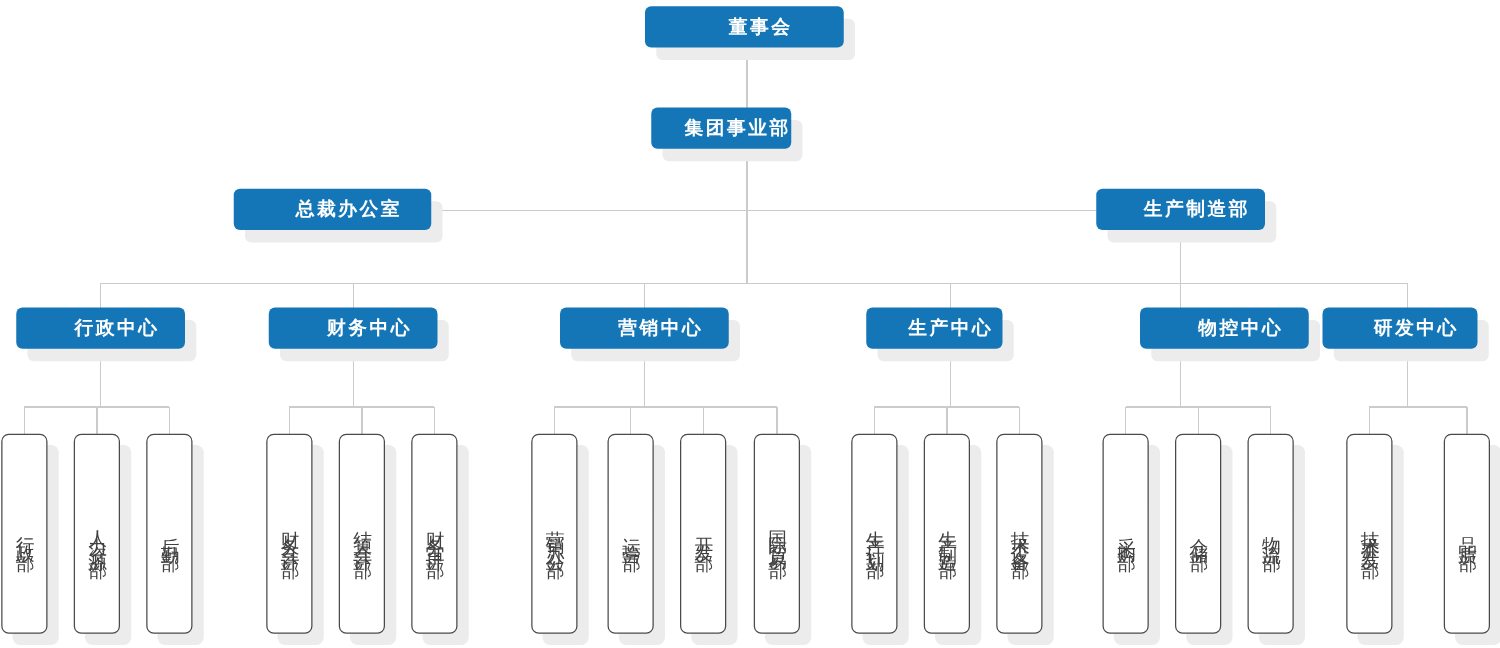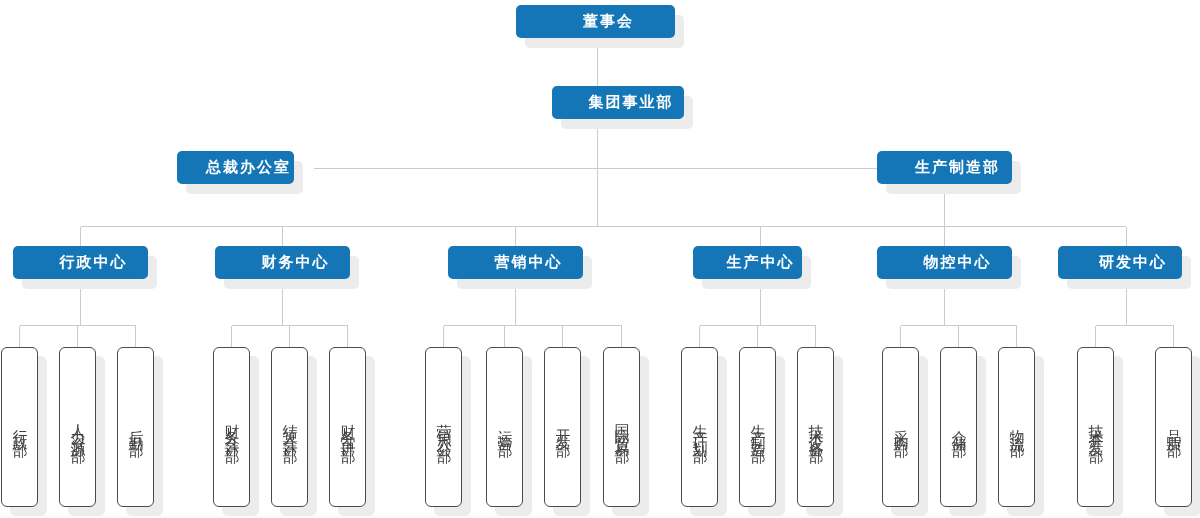--- a/index.html
+++ b/index.html
@@ -85,30 +85,30 @@
       <path d="M699.5,325.5 H815.5 M699.5,325.5 V347 M757.5,325.5 V347 M815.5,325.5 V347"></path>
 
       <path d="M900.5,325.5 H1016.5 M900.5,325.5 V347 M958.5,325.5 V347 M1016.5,325.5 V347"></path>
 
       <path d="M1095.5,325.5 H1173.5 M1095.5,325.5 V347 M1173.5,325.5 V347"></path>
     </g>
   </svg>
 
   <div class="bluebox" style="left:516px; top:5px; width:159px">董事会</div>
 
-  <div class="bluebox" style="left:552px; top:86px; width:132px">集团事业部</div>
+  <div class="bluebox" style="left:521px; top:86px; width:112px">集团事业部</div>
 
-  <div class="bluebox" style="left:177px; top:151px; width:117px">总裁办公室</div>
+  <div class="bluebox" style="left:187px; top:151px; width:158px">总裁办公室</div>
   <div class="bluebox" style="left:877px; top:151px; width:135px">生产制造部</div>
 
   <div class="bluebox" style="left:13px;   top:246px; width:135px">行政中心</div>
   <div class="bluebox" style="left:448px;  top:246px; width:135px">营销中心</div>
   <div class="bluebox" style="left:215px;  top:246px; width:135px">财务中心</div>
   <div class="bluebox" style="left:693px;  top:246px; width:109px">生产中心</div>
-  <div class="bluebox" style="left:877px;  top:246px; width:135px">物控中心</div>
+  <div class="bluebox" style="left:912px;  top:246px; width:135px">物控中心</div>
   <div class="bluebox" style="left:1058px; top:246px; width:124px">研发中心</div>
 
   <div class="deptbox" style="left:1px">行政部</div>
   <div class="deptbox" style="left:59px">人力资源部</div>
   <div class="deptbox" style="left:117px">后勤部</div>
 
   <div class="deptbox" style="left:213px">财务会计部</div>
   <div class="deptbox" style="left:271px">结算会计部</div>
   <div class="deptbox" style="left:329px">财务审计部</div>
 

